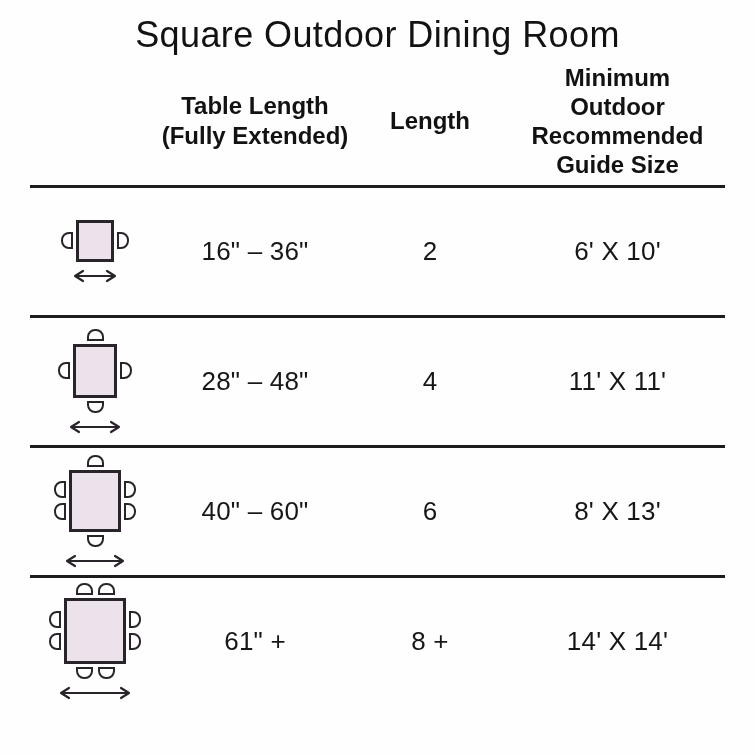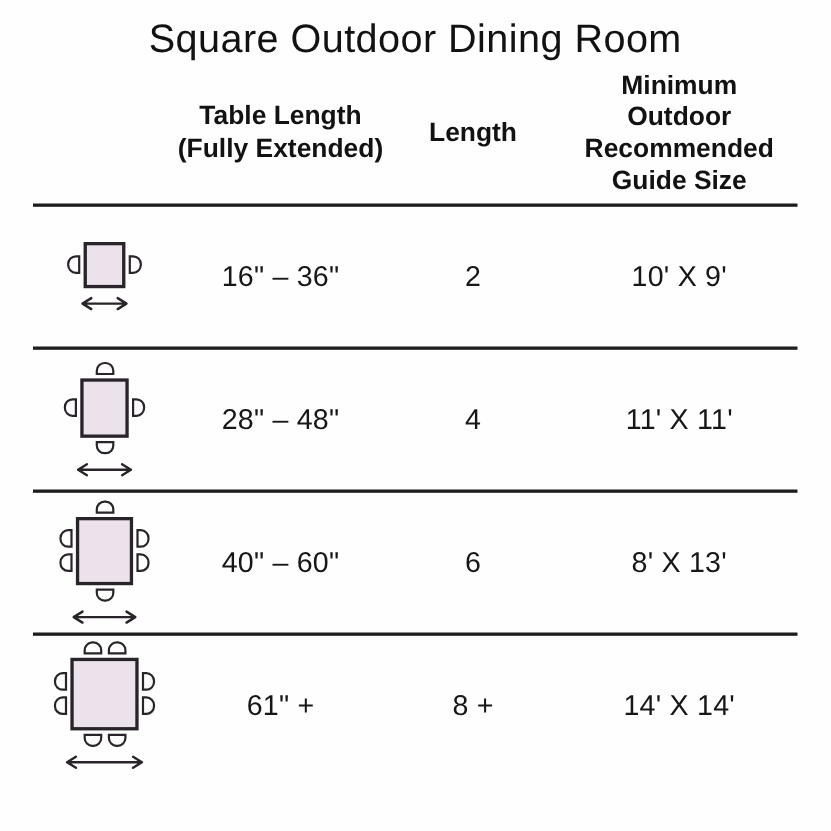--- a/index.html
+++ b/index.html
@@ -79,21 +79,21 @@
               <div class="chair right"></div>
             </div>
           </div>
           <svg width="46" height="16">
             <path d="M3 8 H43 M11 3 L3 8 L11 13 M35 3 L43 8 L35 13" fill="none" stroke="#29242a" stroke-width="2.2" stroke-linecap="round" stroke-linejoin="round"></path>
           </svg>
         </div>
       </div>
     <div class="cell">16" – 36"</div>
     <div class="cell">2</div>
-    <div class="cell">10' X 9'</div>
+    <div class="cell">6' X 10'</div>
   </div>
 
   <div class="grid row-grid">
     <div class="diagram-cell">
         <div class="diagram">
           <div class="hrow">
             <div class="chair top"></div>
           </div>
           <div class="mid">
             <div class="vcol">

